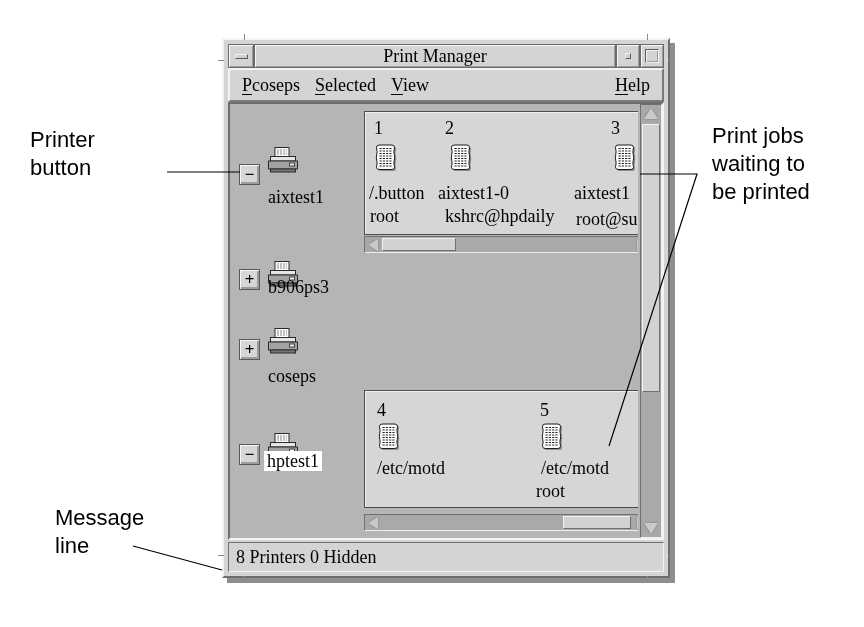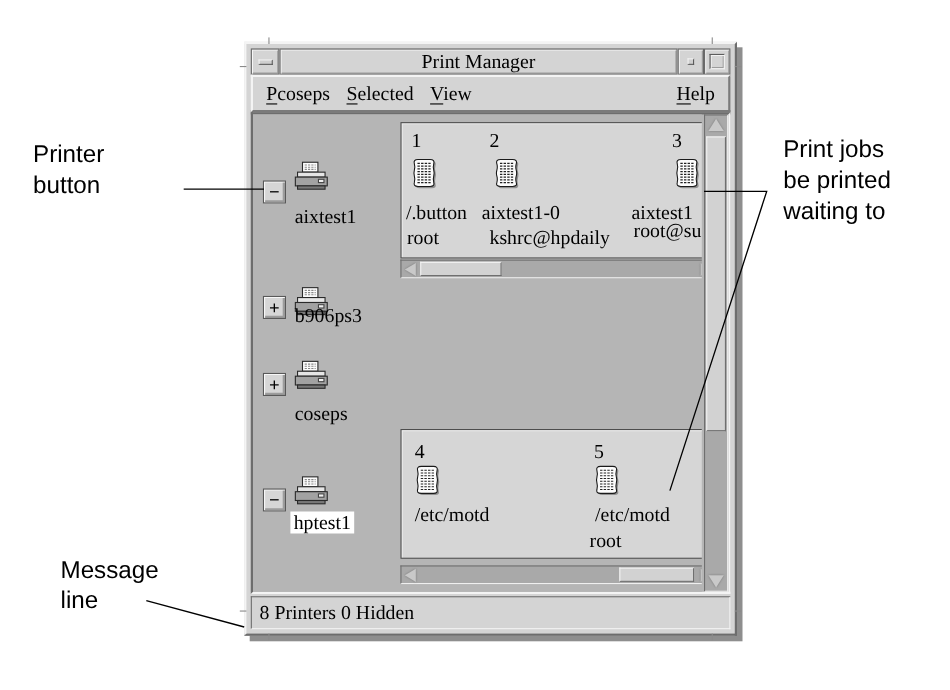--- a/index.html
+++ b/index.html
@@ -132,22 +132,22 @@
 </svg>
 
 <div class="page">
 
   <div class="annot annot-left">
     <div>Printer</div>
     <div>button</div>
   </div>
   <div class="annot annot-right">
     <div>Print jobs</div>
+    <div>waiting to</div>
     <div>be printed</div>
-    <div>waiting to</div>
   </div>
   <div class="annot annot-bottom">
     <div>Message</div>
     <div>line</div>
   </div>
 
   <svg class="overlay" width="864" height="627">
     <line x1="167" y1="172" x2="240" y2="172" stroke="#000" stroke-width="1.2"></line>
     <polyline points="640,174 697,174 609,446" fill="none" stroke="#000" stroke-width="1.2"></polyline>
     <line x1="133" y1="546" x2="222" y2="570" stroke="#000" stroke-width="1.2"></line>
@@ -208,21 +208,21 @@
               <use href="#icon-doc"></use>
             </svg>
           <div class="job-file" style="left:73px; top:70px">aixtest1-0</div>
           <div class="job-owner" style="left:80px; top:93px">kshrc@hpdaily</div>
 
           <div class="job-num" style="left:246px; top:5px">3</div>
           <svg class="dicon" style="left:246px; top:30px">
               <use href="#icon-doc"></use>
             </svg>
           <div class="job-file" style="left:209px; top:70px">aixtest1</div>
-          <div class="job-owner" style="left:211px; top:86px">root@su</div>
+          <div class="job-owner" style="left:211px; top:96px">root@su</div>
         </div>
 
         <div class="hscroll" style="top:132px">
           <div class="sb-btn" style="left:0">
               <div class="tri tri-left"></div>
             </div>
           <div class="thumb hthumb" style="left:17px; width:74px"></div>
           <div class="sb-btn" style="right:0">
               <div class="tri tri-right"></div>
             </div>
@@ -243,21 +243,21 @@
             <use href="#icon-printer"></use>
           </svg>
         <div class="plabel" style="left:38px; top:262px">coseps</div>
 
         <div class="toggle" style="left:9px; top:340px">
           <span>−</span>
         </div>
         <svg class="picon" style="left:36px; top:328px">
             <use href="#icon-printer"></use>
           </svg>
-        <div class="plabel selected" style="left:34px; top:361px">hptest1</div>
+        <div class="plabel selected" style="left:34px; top:347px">hptest1</div>
 
         <div class="jobpanel" style="top:286px; height:118px">
           <div class="job-num" style="left:12px; top:8px">4</div>
           <svg class="dicon" style="left:10px; top:30px">
               <use href="#icon-doc"></use>
             </svg>
           <div class="job-file" style="left:12px; top:66px">/etc/motd</div>
 
           <div class="job-num" style="left:175px; top:8px">5</div>
           <svg class="dicon" style="left:173px; top:30px">

